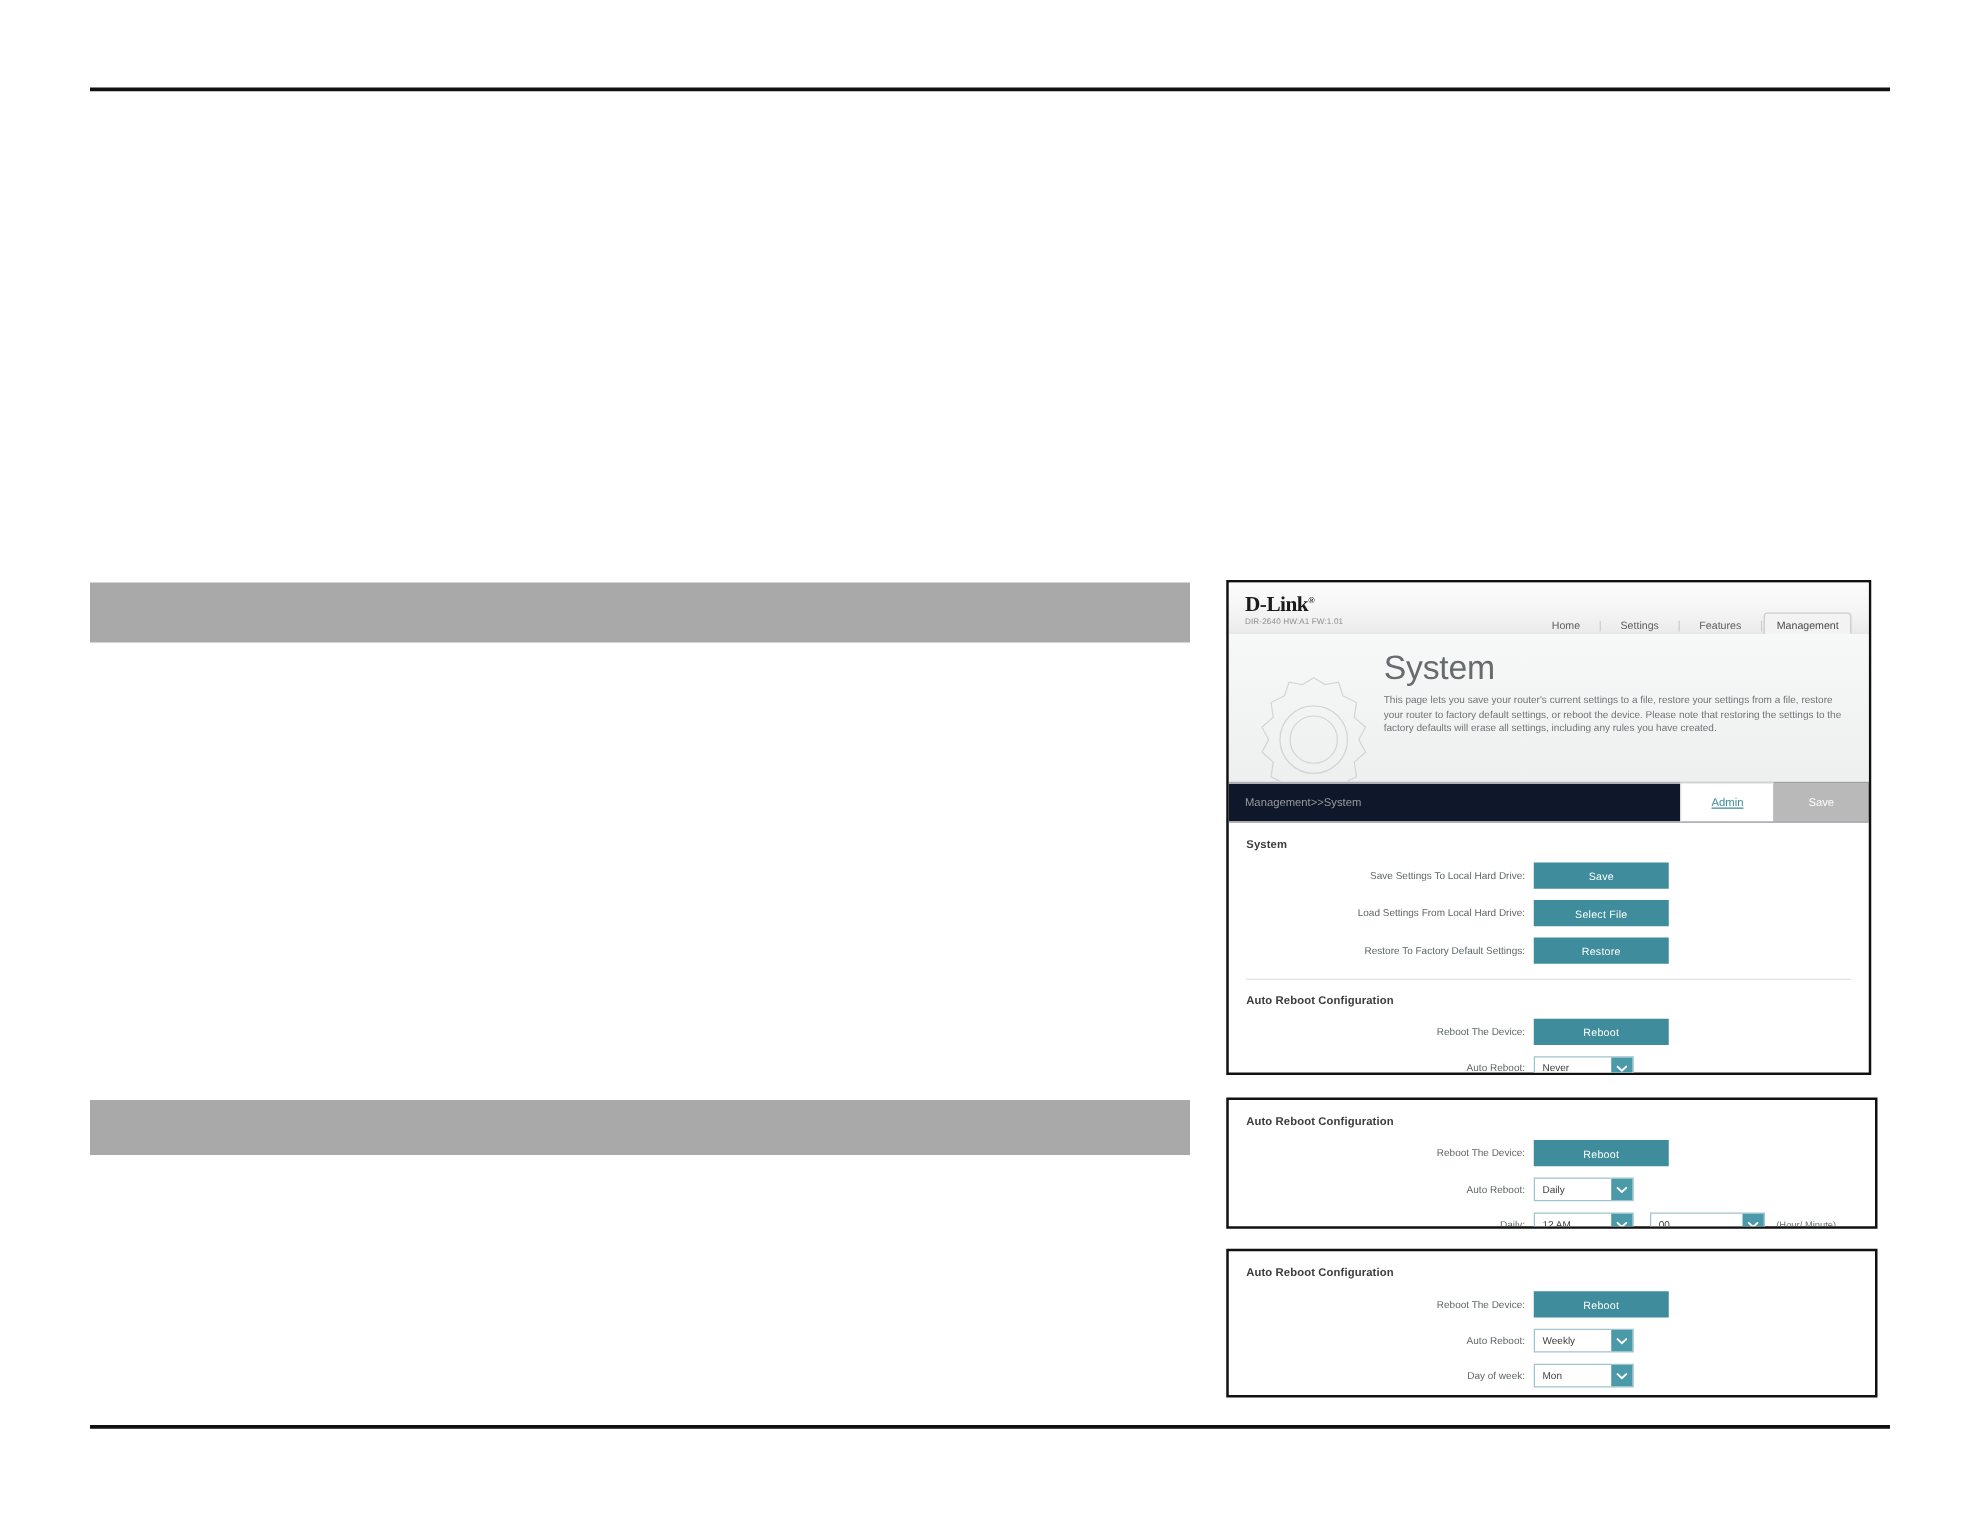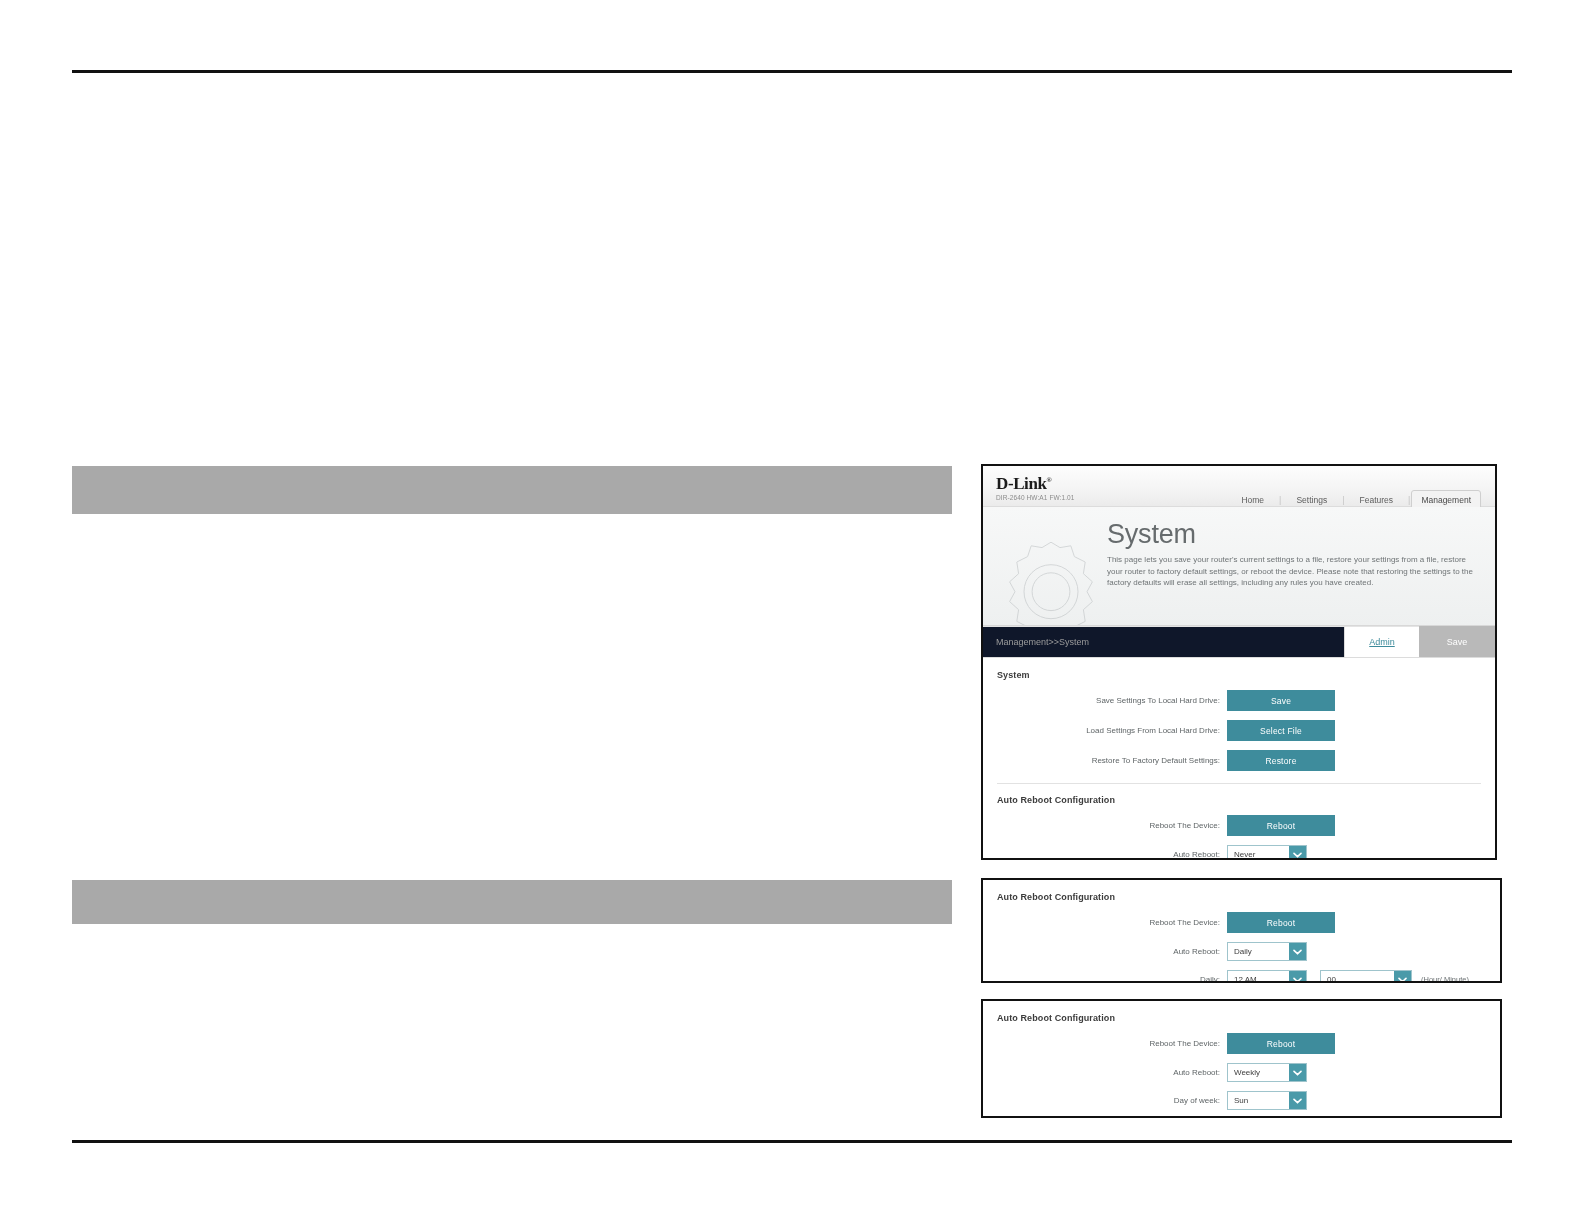--- a/index.html
+++ b/index.html
@@ -413,21 +413,21 @@
           <svg width="9" height="6" viewBox="0 0 9 6">
               <path d="M1 1.3 L4.5 4.6 L8 1.3" stroke="#ffffff" stroke-width="1.6" fill="none" stroke-linecap="round"></path>
             </svg>
         </div>
       </div>
     </div>
 
     <div class="form-row">
       <div class="row-label">Day of week:</div>
       <div class="sel sel-w">
-        <div class="sel-val">Sun</div>
+        <div class="sel-val">Mon</div>
         <div class="sel-arrow">
           <svg width="9" height="6" viewBox="0 0 9 6">
               <path d="M1 1.3 L4.5 4.6 L8 1.3" stroke="#ffffff" stroke-width="1.6" fill="none" stroke-linecap="round"></path>
             </svg>
         </div>
       </div>
     </div>
 
   </div>
 </div>

